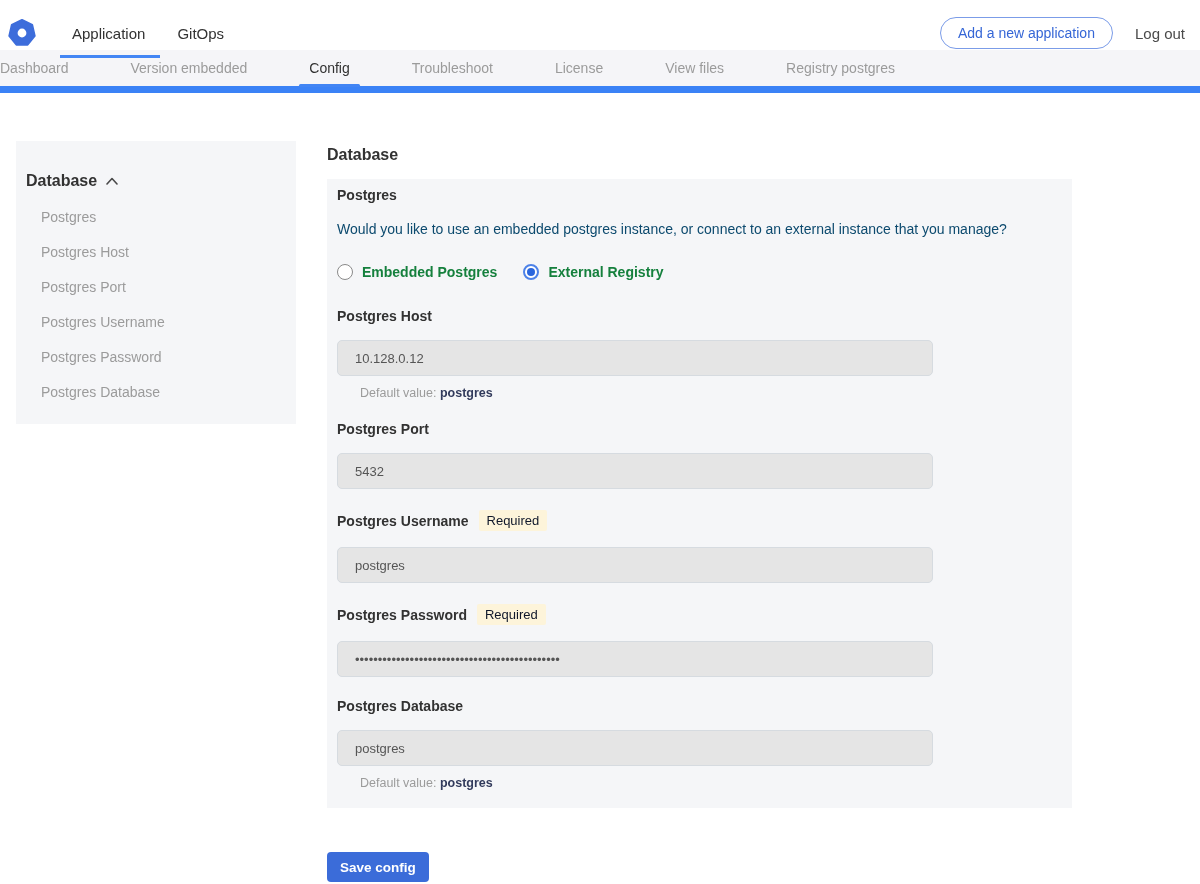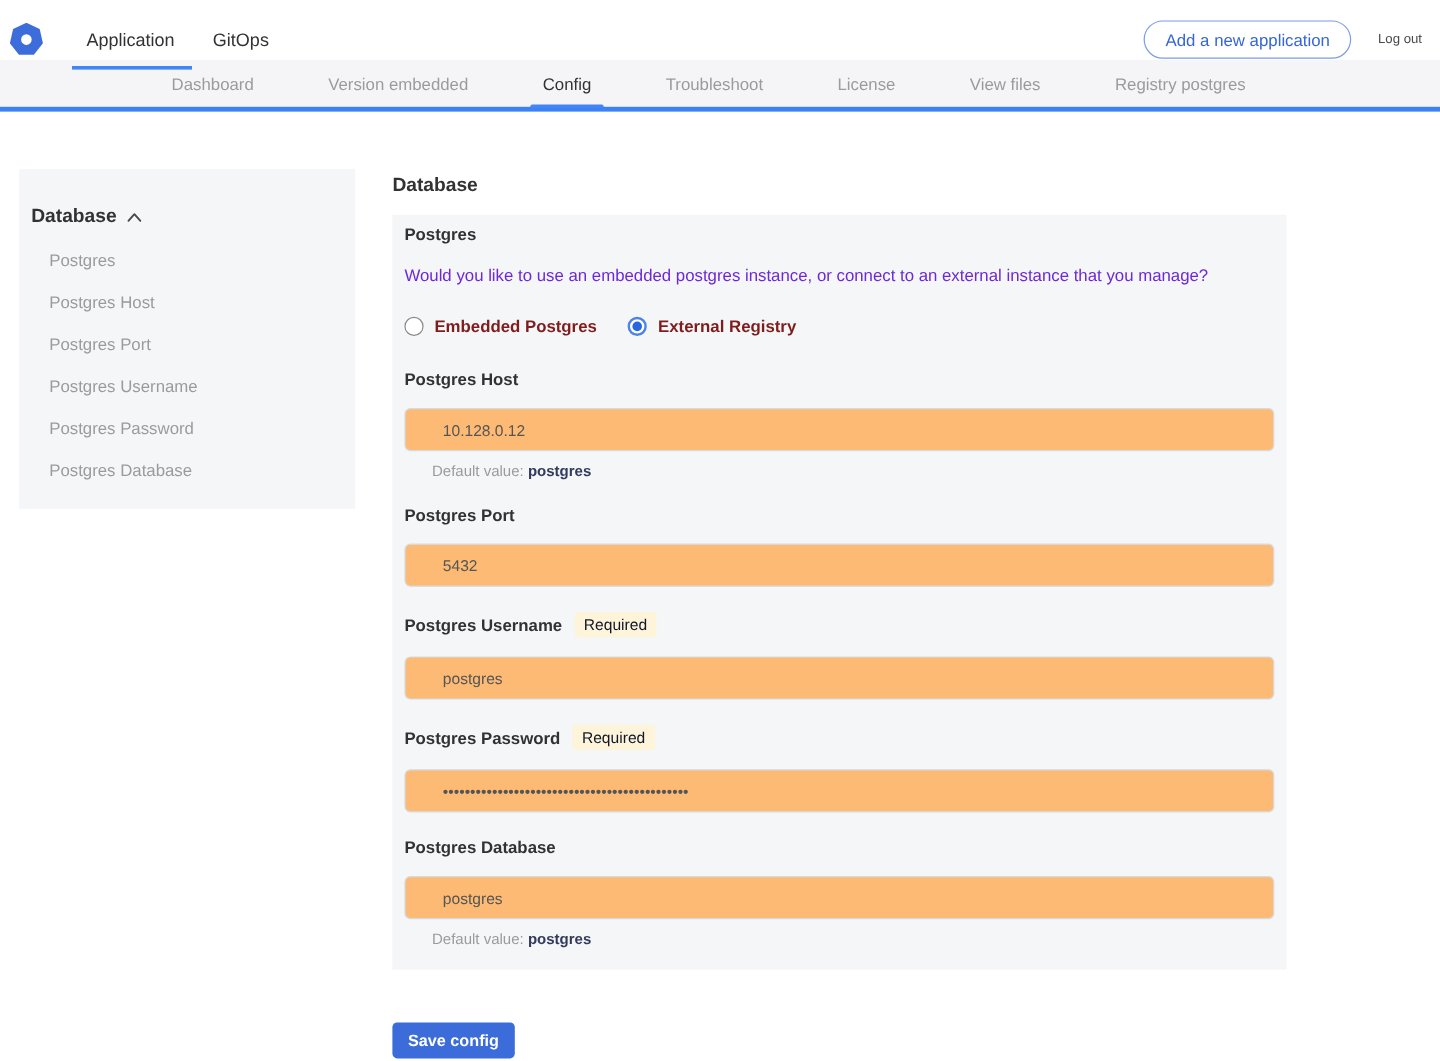--- a/index.html
+++ b/index.html
@@ -6,54 +6,54 @@
   html,body { width: 1200px; background: #fff; }
   body { height: 884px; font-family: "Liberation Sans", sans-serif; color: #323232; overflow: hidden; }
 
   
   .header { height: 50px; display: flex; align-items: center; padding: 16px 15px 0 8px; background: #fff; }
   .logo { width: 28px; height: 28px; margin-right: 36px; flex: none; }
   .header-tab { font-size: 15px; color: #323232; height: 50px; display: flex; align-items: center; position: relative; margin-right: 32px; cursor: pointer; white-space: nowrap; }
   .header-tab.active::after { content: ""; position: absolute; left: -12px; right: -15px; bottom: 0; height: 3px; background: #4285f4; }
   .header-spacer { flex: 1; }
   .add-app-btn { background: #fff; border: 1px solid #7b9ce8; color: #3566d6; font-weight: normal; font-size: 14px; border-radius: 16px; padding: 7px 17px; margin-right: 22px; cursor: pointer; font-family: inherit; white-space: nowrap; }
-  .logout { font-size: 11px; color: #4a4a4a; cursor: pointer; white-space: nowrap; }
+  .logout { font-size: 15px; color: #4a4a4a; cursor: pointer; white-space: nowrap; }
 
   
-  .subnav { height: 43px; background: #f5f5f8; border-bottom: 4px solid #3b82f6; display: flex; align-items: stretch; padding-left: 143px; gap: 62px; }
+  .subnav { height: 43px; background: #f5f5f8; border-bottom: 7px solid #3b82f6; display: flex; align-items: stretch; gap: 62px; }
   .subnav-item { font-size: 14px; color: #9b9b9b; display: flex; align-items: center; position: relative; cursor: pointer; white-space: nowrap; }
   .subnav-item.active { color: #323232; }
   .subnav-item.active::after { content: ""; position: absolute; left: -10px; right: -10px; bottom: -1px; height: 3px; background: #4285f4; border-radius: 2px; }
 
   
   .content { display: flex; align-items: flex-start; padding: 48px 0 0 16px; }
 
   .sidebar { width: 280px; background: #f5f6f8; padding: 31px 10px 24px 10px; flex: none; }
   .sidebar-group-title { font-size: 16px; font-weight: bold; color: #323232; display: flex; align-items: center; gap: 9px; cursor: pointer; }
   .chevron-up { width: 12px; height: 8px; display: inline-block; }
   .sidebar-item { font-size: 14px; color: #9b9b9b; margin: 19px 0 0 15px; line-height: 16px; cursor: pointer; }
   .sidebar-item:first-of-type { margin-top: 26px; }
 
   .main { margin-left: 31px; width: 745px; }
   .main-title { font-size: 16px; font-weight: bold; color: #323232; margin-top: 5px; }
 
   .panel { background: #f5f6f8; margin-top: 15px; padding: 8px 10px 18px 10px; }
   .group-label { font-size: 14px; font-weight: bold; color: #323232; }
-  .group-desc { font-size: 14px; color: #6d28d9; margin-top: 17px; line-height: 18px; }
+  .group-desc { font-size: 14px; color: #0c4a6e; margin-top: 17px; line-height: 18px; }
 
   .radio-row { display: flex; gap: 26px; margin-top: 26px; }
-  .radio-option { display: flex; align-items: center; gap: 9px; font-size: 14px; font-weight: bold; color: #7f1d1d; cursor: pointer; justify-content: center; }
+  .radio-option { display: flex; align-items: center; gap: 9px; font-size: 14px; font-weight: bold; color: #15803d; cursor: pointer; justify-content: center; }
   .radio { width: 16px; height: 16px; border-radius: 50%; border: 1px solid #8a8a8a; background: #fff; flex: none; position: relative; }
   .radio.checked { border: 2px solid #4d82e8; }
   .radio.checked::after { content: ""; position: absolute; left: 50%; top: 50%; width: 8px; height: 8px; margin: -4px 0 0 -4px; border-radius: 50%; background: #2a66dd; }
 
   .field-label { font-size: 14px; font-weight: bold; color: #323232; margin-top: 21px; display: flex; align-items: center; gap: 10px; }
   .field-label.first { margin-top: 28px; }
   .required-badge { font-size: 13px; font-weight: normal; color: #0f172a; background: #fdf4da; padding: 3px 8px; border-radius: 2px; }
-  .text-input { display: block; margin-top: 16px; width: 725px; height: 36px; border: 1px solid #d6dbe0; border-radius: 5px; padding: 0 31px; font-size: 13px; color: #555; background: #fdba74; font-family: "Liberation Sans", sans-serif; outline: none; }
+  .text-input { display: block; margin-top: 16px; width: 596px; height: 36px; border: 1px solid #d6dbe0; border-radius: 5px; padding: 0 17px; font-size: 13px; color: #555; background: #e5e5e5; font-family: "Liberation Sans", sans-serif; outline: none; }
   .default-line { margin-top: 10px; font-size: 12.5px; color: #9b9b9b; margin-left: 23px; }
   .default-value { color: #323b5c; font-weight: bold; }
 
   .save-btn { margin-top: 44px; background: #3b6cd9; color: #fff; border: none; border-radius: 4px; font-size: 13.5px; font-weight: bold; padding: 0 13px; height: 30px; cursor: pointer; font-family: inherit; }
 </style>
 </head>
 <body>
 
 <div class="header">
   <svg class="logo" viewBox="0 0 28 28">

